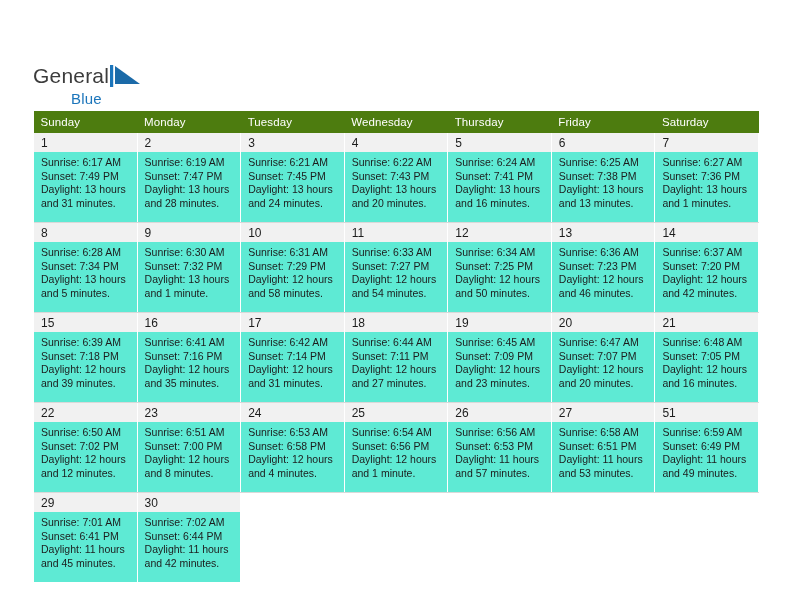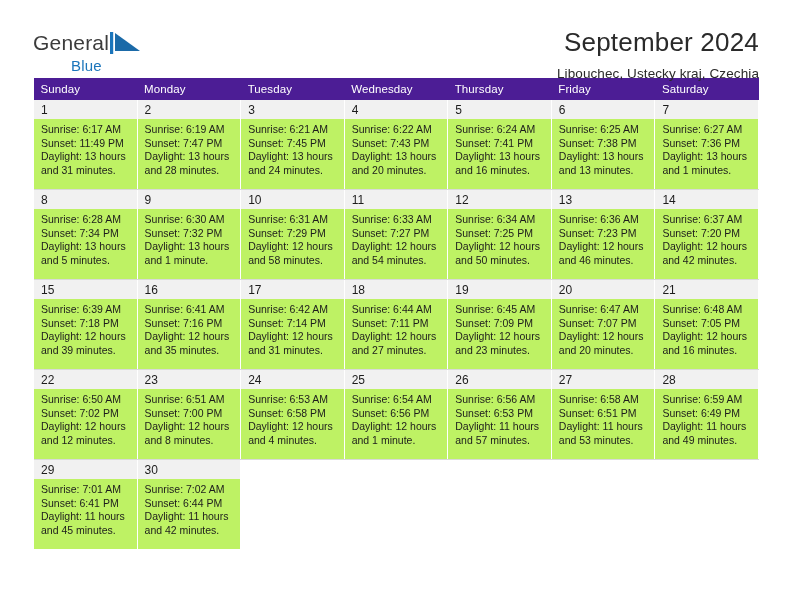--- a/index.html
+++ b/index.html
@@ -23,20 +23,21 @@
     padding: 0;
   }
 
   
   .header {
     display: flex;
     justify-content: space-between;
     align-items: flex-start;
     padding: 26px 33px 0 33px;
     height: 78px;
+    margin-top: 33px;
   }
   .brand {
     display: block;
     line-height: 1;
     padding-top: 4px;
   }
   .brand-row1 {
     display: flex;
     align-items: flex-end;
     height: 24px;
@@ -85,21 +86,21 @@
   }
 
   
   .calendar {
     margin: 0 33px;
     width: 726px;
     border-collapse: collapse;
     table-layout: fixed;
   }
   .calendar th {
-    background: #4c1d95;
+    background: #4d7c0f;
     color: #ffffff;
     font-weight: normal;
     font-size: 11.5px;
     text-align: left;
     padding: 5px 0 5px 7px;
     height: 21px;
     border: none;
     letter-spacing: 0.1px;
   }
   .daynum-cell {
@@ -107,21 +108,21 @@
     font-size: 12px;
     color: #1c1c1c;
     padding: 3px 0 2px 7px;
     height: 18px;
     vertical-align: top;
     border-left: 1px solid #ffffff;
     border-right: 1px solid #ffffff;
     line-height: 14px;
   }
   .info-cell {
-    background: #bef264;
+    background: #5eead4;
     font-size: 10.5px;
     color: #1c1c1c;
     padding: 4px 4px 8px 7px;
     vertical-align: top;
     line-height: 13.6px;
     height: 70px;
     border-left: 1px solid #ffffff;
     border-right: 1px solid #ffffff;
   }
   .info-cell .line { display: block; white-space: nowrap; }
@@ -148,24 +149,20 @@
         <span class="brand-mark">
           <svg width="34" height="22" viewBox="0 0 34 22" xmlns="http://www.w3.org/2000/svg">
             <rect x="0" y="0" width="3.2" height="22" fill="#1b75bb"></rect>
             <path d="M5 1 L30 19 L5 19 Z" fill="#1b6aa8"></path>
           </svg>
         </span>
       </div>
       <div class="brand-row2">Blue</div>
     </div>
 
-    <div class="title-block">
-      <h1 class="cal-title">September 2024</h1>
-      <div class="cal-subtitle">Libouchec, Ustecky kraj, Czechia</div>
-    </div>
   </div>
 
   <table class="calendar">
     <thead>
       <tr>
         <th>Sunday</th>
         <th>Monday</th>
         <th>Tuesday</th>
         <th>Wednesday</th>
         <th>Thursday</th>
@@ -179,21 +176,21 @@
           <td class="daynum-cell">2</td>
           <td class="daynum-cell">3</td>
           <td class="daynum-cell">4</td>
           <td class="daynum-cell">5</td>
           <td class="daynum-cell">6</td>
           <td class="daynum-cell">7</td>
         </tr>
         <tr>
           <td class="info-cell">
             <span class="line">Sunrise: 6:17 AM</span>
-            <span class="line">Sunset: 11:49 PM</span>
+            <span class="line">Sunset: 7:49 PM</span>
             <span class="line">Daylight: 13 hours</span>
             <span class="line">and 31 minutes.</span>
           </td>
           <td class="info-cell">
             <span class="line">Sunrise: 6:19 AM</span>
             <span class="line">Sunset: 7:47 PM</span>
             <span class="line">Daylight: 13 hours</span>
             <span class="line">and 28 minutes.</span>
           </td>
           <td class="info-cell">
@@ -342,21 +339,21 @@
         <tr class="week-sep">
           <td colspan="7"></td>
         </tr>
         <tr>
           <td class="daynum-cell">22</td>
           <td class="daynum-cell">23</td>
           <td class="daynum-cell">24</td>
           <td class="daynum-cell">25</td>
           <td class="daynum-cell">26</td>
           <td class="daynum-cell">27</td>
-          <td class="daynum-cell">28</td>
+          <td class="daynum-cell">51</td>
         </tr>
         <tr>
           <td class="info-cell">
             <span class="line">Sunrise: 6:50 AM</span>
             <span class="line">Sunset: 7:02 PM</span>
             <span class="line">Daylight: 12 hours</span>
             <span class="line">and 12 minutes.</span>
           </td>
           <td class="info-cell">
             <span class="line">Sunrise: 6:51 AM</span>

